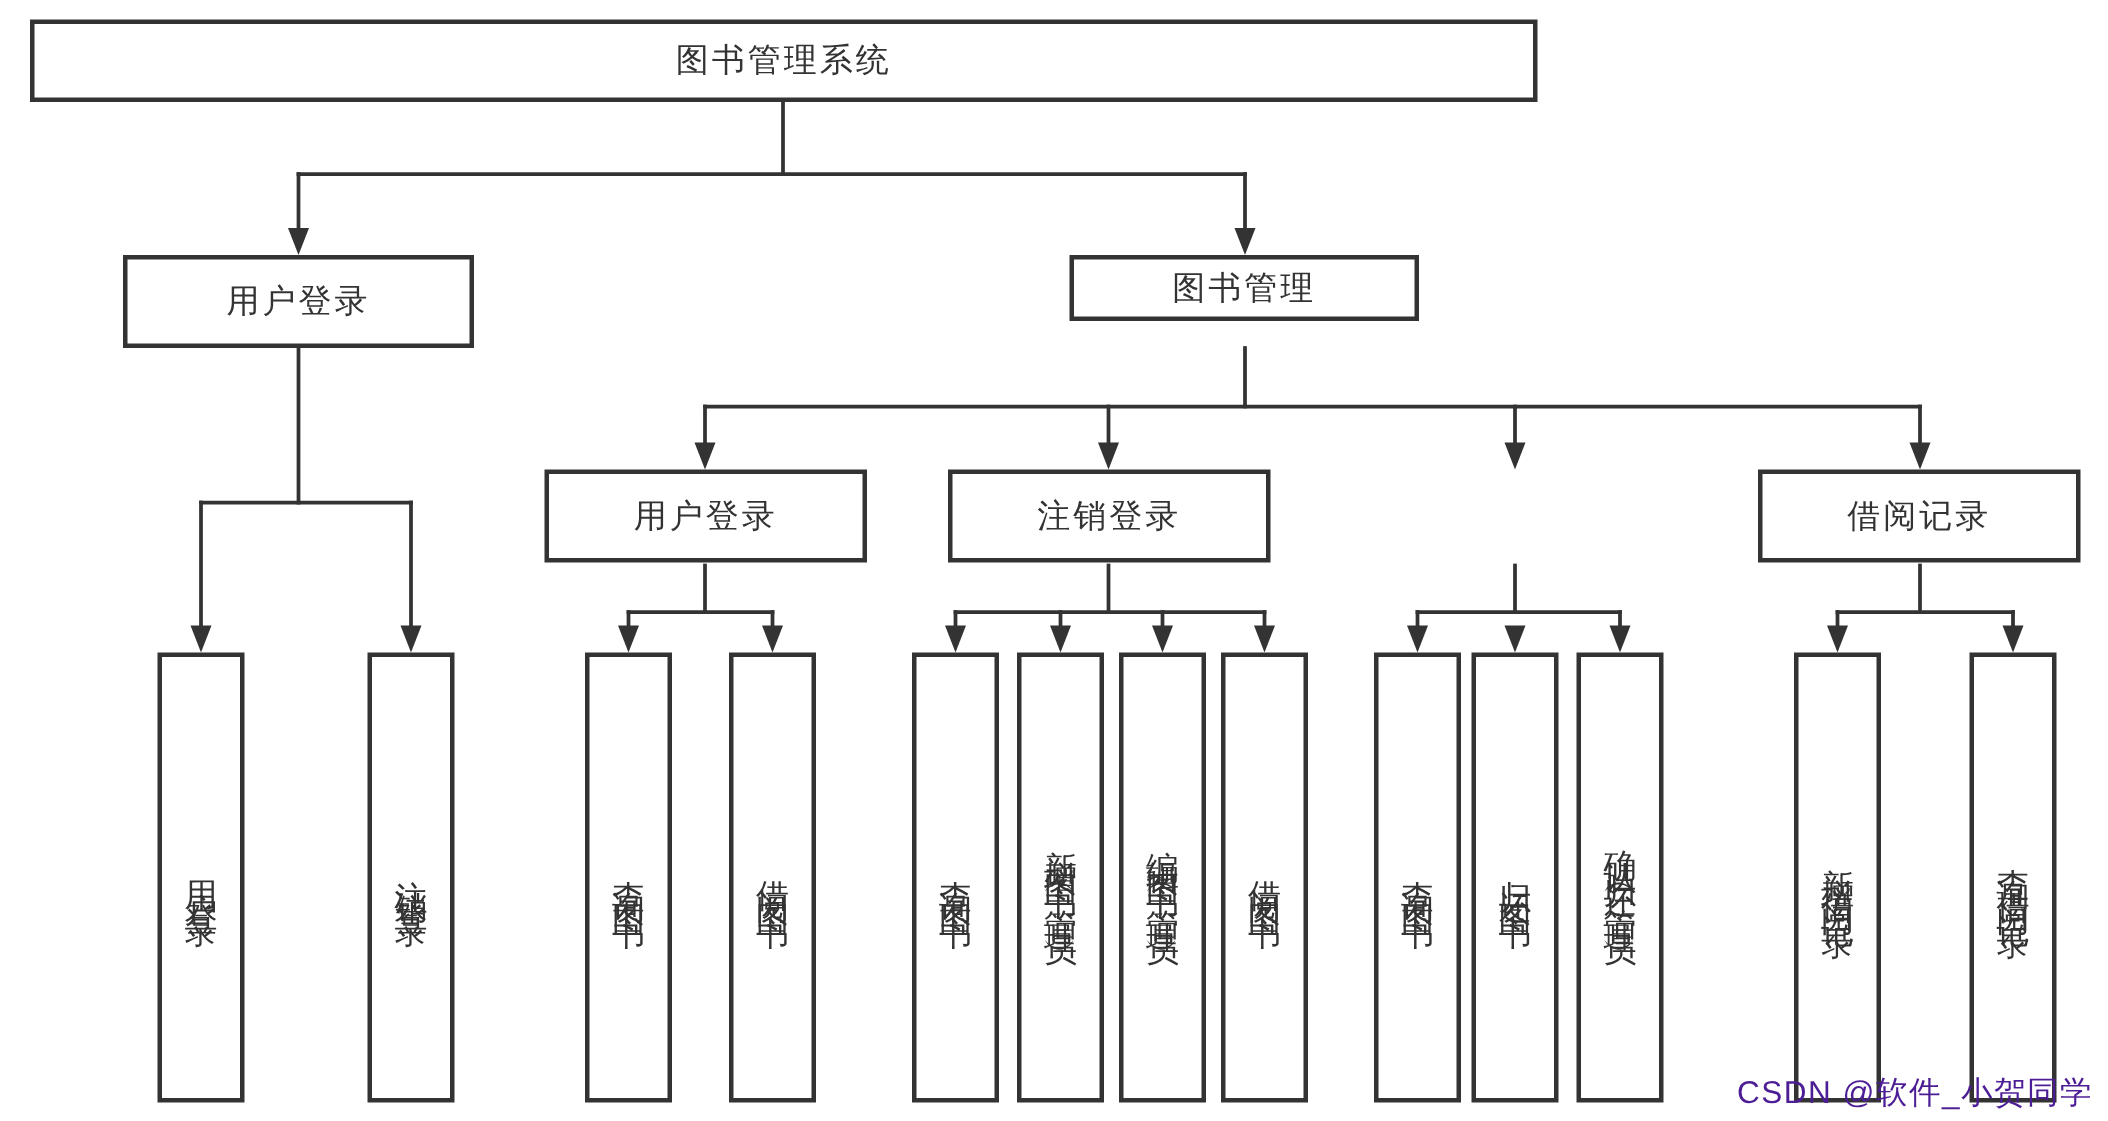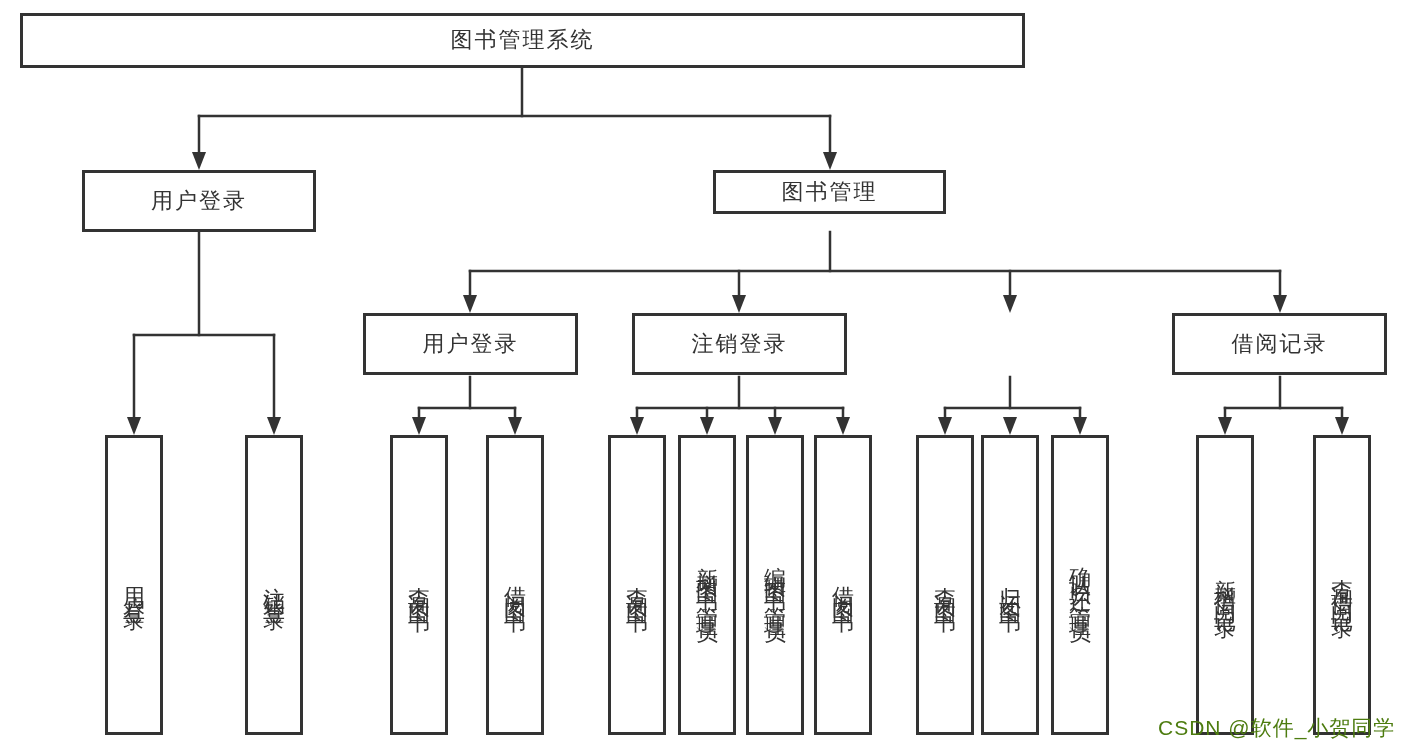--- a/index.html
+++ b/index.html
@@ -59,21 +59,21 @@
   .v5  { left: 608px; }  .v6  { left: 678px; }
   .v7  { left: 746px; }  .v8  { left: 814px; }
   .v9  { left: 916px; }  .v10 { left: 981px; }
   .v11 { left: 1051px; }
   .v12 { left: 1196px; } .v13 { left: 1313px; }
   .watermark {
     position: absolute;
     left: 1158px;
     top: 714px;
     font-size: 21px;
-    color: #4d7c0f;
+    color: #4c1d95;
     letter-spacing: 1px;
     white-space: nowrap;
     z-index: 5;
   }
 </style>
 </head>
 <body>
 
 <div class="canvas">
 

